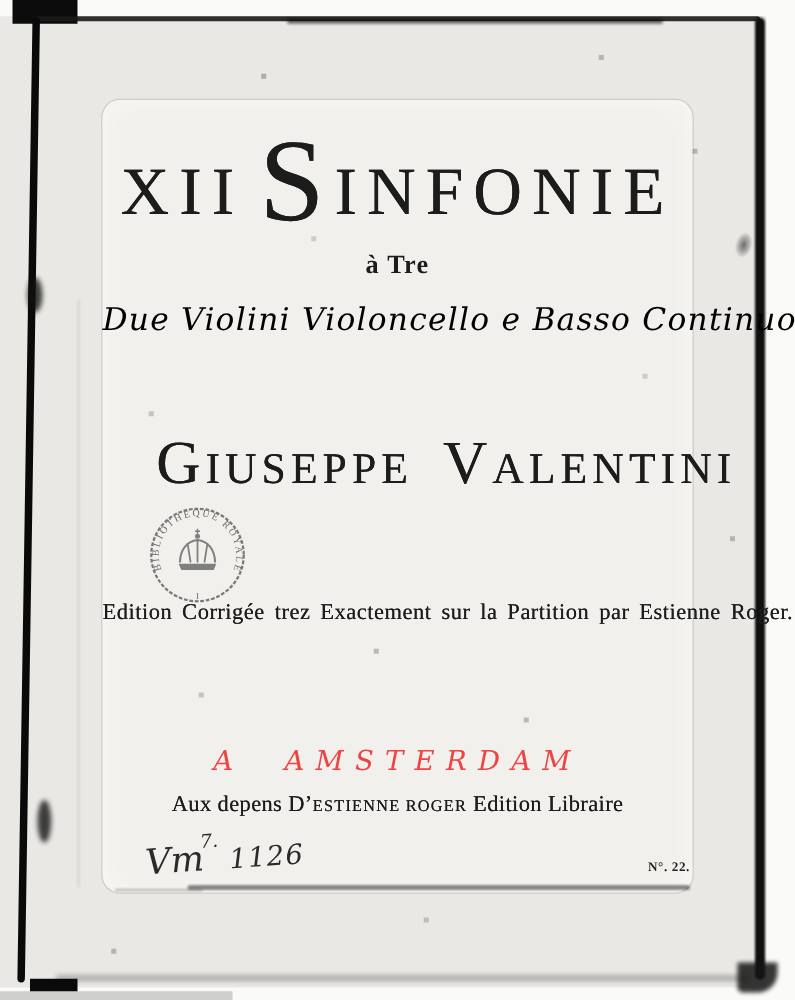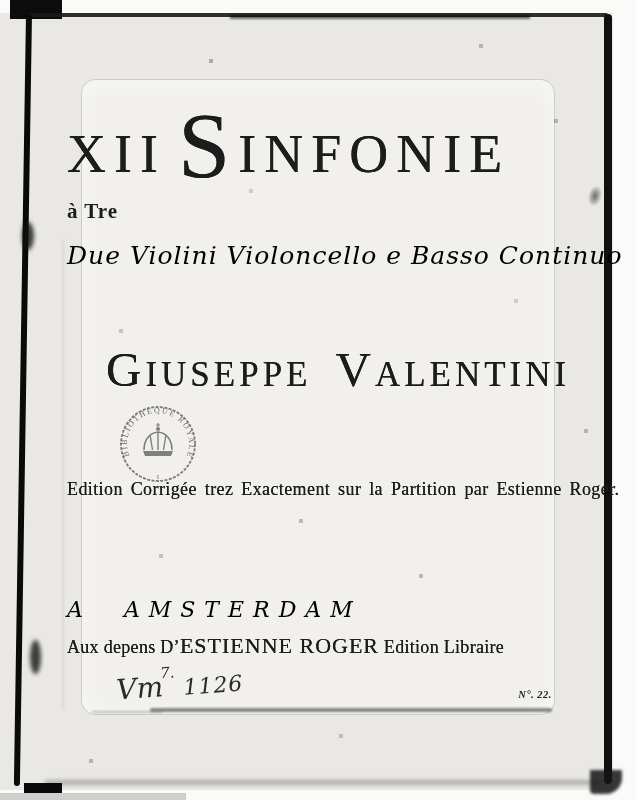--- a/index.html
+++ b/index.html
@@ -45,48 +45,48 @@
     background:radial-gradient(closest-side,#4c4c4c 0%,rgba(80,80,80,.45) 45%,transparent 75%);
     transform:rotate(15deg);filter:blur(.6px);opacity:.8;}
   .speckles{position:absolute;left:0;top:0;width:2px;height:2px;background:transparent;
     box-shadow:210px 60px 0 1px rgba(60,60,60,.35), 480px 45px 0 1px rgba(60,60,60,.3),
       555px 120px 0 1px rgba(60,60,60,.3), 120px 330px 0 1px rgba(60,60,60,.25),
       300px 520px 0 1px rgba(60,60,60,.3), 160px 555px 0 1px rgba(60,60,60,.25),
       420px 575px 0 1px rgba(60,60,60,.3), 90px 760px 0 1px rgba(60,60,60,.3),
       585px 430px 0 1px rgba(60,60,60,.3), 340px 735px 0 1px rgba(60,60,60,.25),
       250px 190px 0 1px rgba(60,60,60,.2), 515px 300px 0 1px rgba(60,60,60,.2);}
   
-  .tline{position:absolute;left:67px;width:472px;white-space:nowrap;}
+  .tline{position:absolute;left:82px;width:472px;text-align:center;white-space:nowrap;}
   .title{top:90px;line-height:100px;letter-spacing:8px;
     text-shadow:0 0 .5px #1c1c1c;}
   .title .numeral,.title .rest{font-size:54px;}
   .title .big-s{font-size:94px;display:inline-block;transform:translateY(5px);}
   .subtitle{top:199px;font-size:21px;font-weight:bold;letter-spacing:1px;}
   .scoring{top:241px;font-size:25px;font-style:italic;
     font-family:"DejaVu Serif", serif;letter-spacing:1px;color:#000000;}
   .di{top:288px;font-size:24px;font-weight:bold;font-variant:small-caps;letter-spacing:3px;}
   .composer{top:342px;line-height:56px;letter-spacing:4px;word-spacing:16px;
     text-shadow:0 0 .5px #1c1c1c;margin-left:39px;}
   .composer .initial{font-size:49px;}
   .composer .rest{font-size:35px;}
   .opus{top:410px;line-height:42px;font-style:italic;letter-spacing:4px;word-spacing:14px;
     text-shadow:0 0 .3px #1c1c1c;}
   .opus .initial{font-size:36px;}
   .opus .rest{font-size:26px;}
   .edition{top:479px;font-size:18px;letter-spacing:.4px;word-spacing:3px;
     text-shadow:0 0 .3px #222;}
   .place{top:597px;font-size:22px;font-style:italic;font-family:"DejaVu Serif", serif;
-    letter-spacing:9px;word-spacing:16px;text-transform:uppercase;color:#000000;}
+    letter-spacing:9px;word-spacing:16px;text-transform:uppercase;color:#ef4444;}
   .publisher{top:633px;font-size:18px;letter-spacing:.3px;text-shadow:0 0 .3px #222;}
-  .publisher .pub-name{text-transform:uppercase;font-size:22px;letter-spacing:1px;}
+  .publisher .pub-name{text-transform:uppercase;font-size:13px;letter-spacing:1px;}
   .shelfmark{position:absolute;left:116px;top:663px;font-size:28px;font-style:italic;
     font-family:"DejaVu Serif", serif;transform:rotate(-4deg);color:#2a2a2a;white-space:nowrap;}
   .shelfmark sup{font-size:15px;vertical-align:18px;margin-left:-2px;}
   .shelfmark .num{font-size:22px;margin-left:8px;letter-spacing:1px;}
-  .plate{position:absolute;right:84px;top:689px;font-size:10.5px;font-style:italic;
+  .plate{position:absolute;right:84px;top:689px;font-size:10.5px;
     font-weight:bold;color:#222;letter-spacing:.5px;}
   .stamp{position:absolute;left:112px;top:398px;width:92px;height:92px;opacity:.8;
     filter:blur(.4px);}
 </style>
 </head>
 <body>
 
 <div id="stage">
 
   <div class="scan-page"></div>

